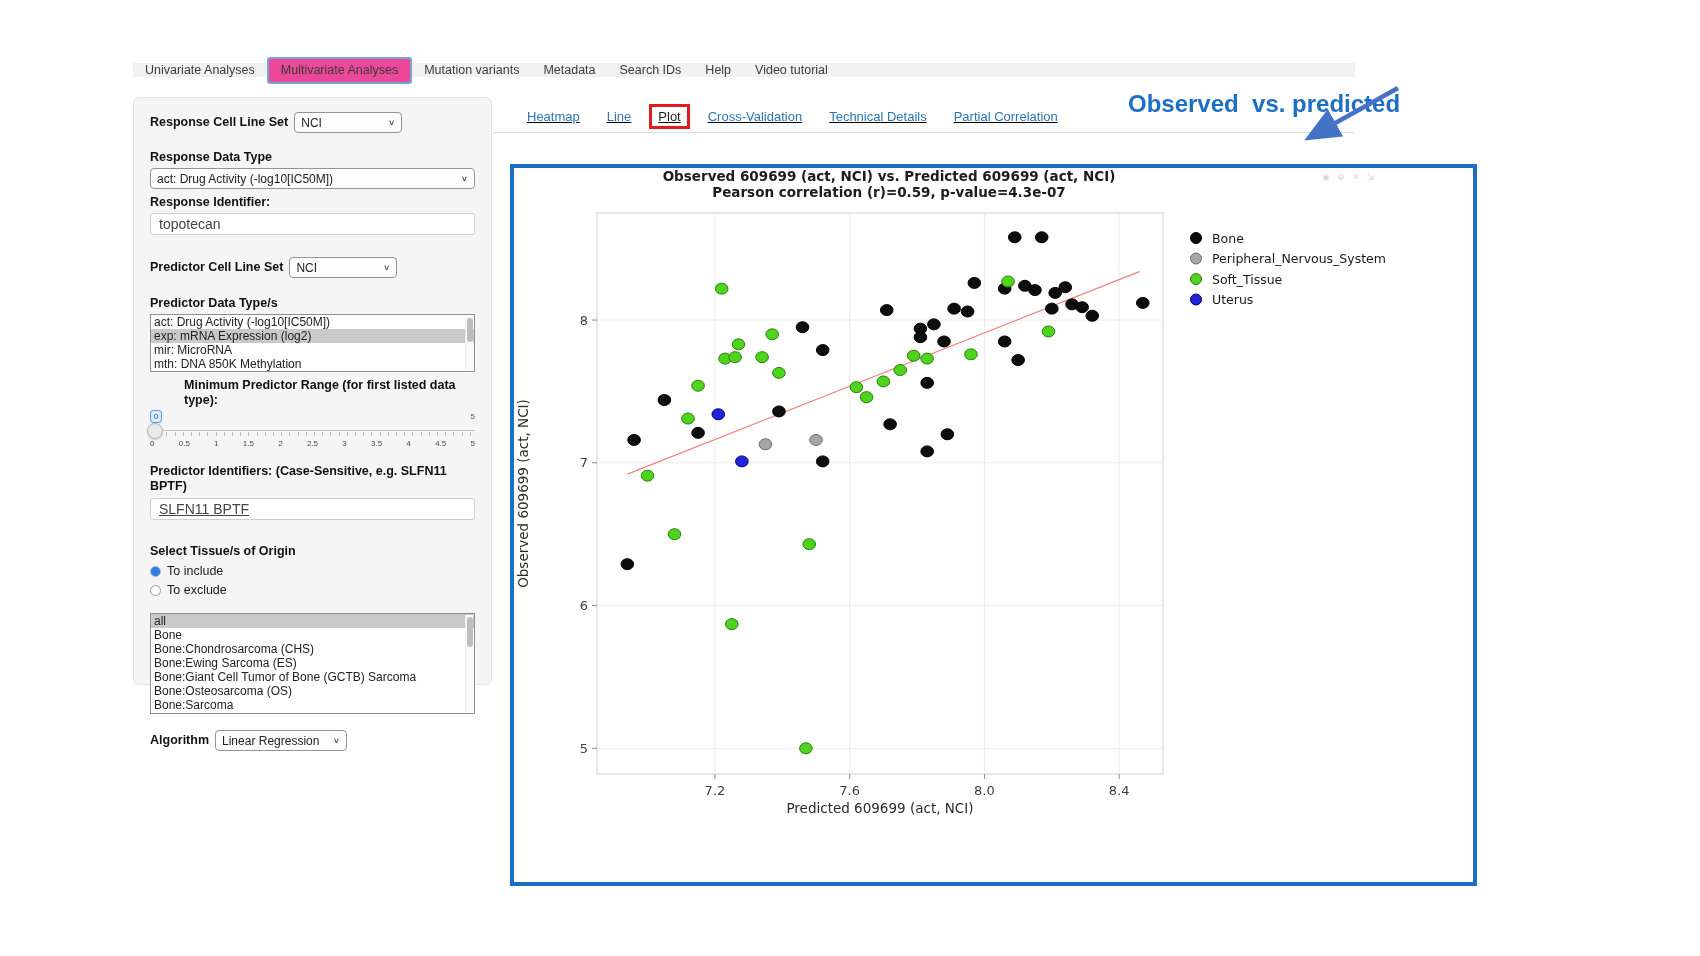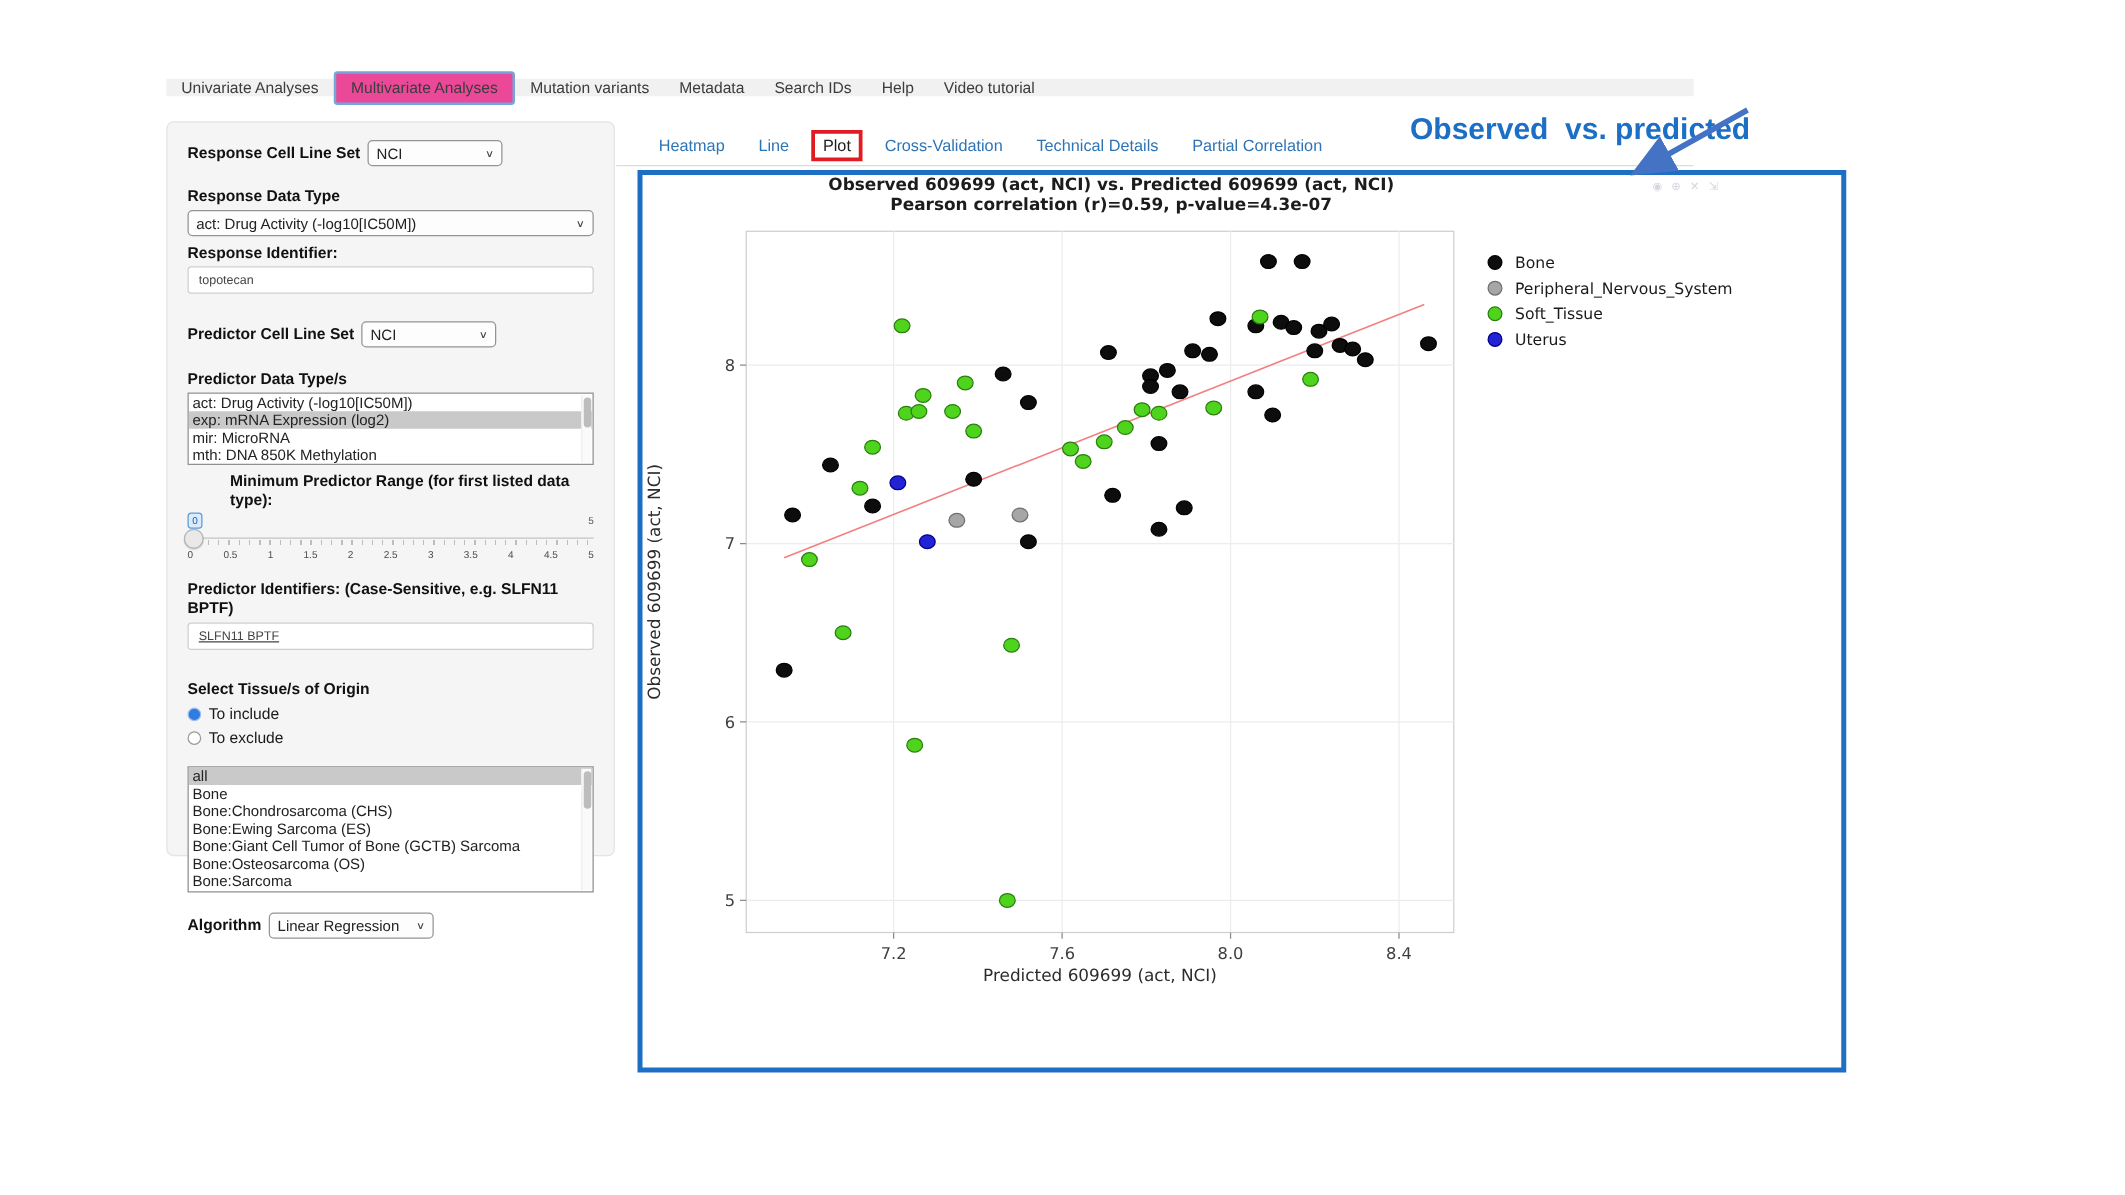--- a/index.html
+++ b/index.html
@@ -20,21 +20,21 @@
              padding:14px 16px; font-size:12.5px; color:#1a1a1a; }
   .lbl { font-weight:700; color:#111; line-height:15px; }
   .inline-row { display:flex; align-items:center; gap:6px; }
   .select { background:#fdfdfd; border:1px solid #949494; border-radius:4px; height:21px;
             display:flex; align-items:center; justify-content:space-between;
             font-size:12px; color:#222; padding:0 6px; cursor:default; }
   .select .chev { color:#444; font-size:10px; margin-left:6px; transform:scaleY(.8); }
   .select.sm { width:108px; }
   .select.full { width:100%; margin-top:3px; }
   .tinput { width:100%; height:22px; background:#fff; border:1px solid #cfcfcf; border-radius:3px;
-            font-size:10px; color:#444; display:flex; align-items:center; padding-left:8px; margin-top:3px; }
+            font-size:14px; color:#444; display:flex; align-items:center; padding-left:8px; margin-top:3px; }
   .listbox { position:relative; width:100%; background:#fff; border:1px solid #8f8f8f;
              font-size:12px; color:#222; overflow:hidden; margin-top:3px; }
   .opt { line-height:14px; padding:0 3px; white-space:nowrap; }
   .opt.sel { background:#c9c9c9; }
   .sbar { position:absolute; right:1px; top:1px; bottom:1px; width:8px; background:#fafafa; border-left:1px solid #ededed; }
   .sthumb { position:absolute; left:1px; width:6px; height:24px; background:#bdbdbd; border-radius:3px; top:2px; }
 
   
   .slider { position:relative; height:46px; margin-top:2px; }
   .sbadge { position:absolute; left:0; top:0; width:12px; height:13px; background:#dcebfb;
@@ -49,21 +49,21 @@
   .stickrow { position:absolute; left:0; right:0; top:29px; display:flex; justify-content:space-between;
               font-size:8px; color:#4a4a4a; }
 
   
   .radio-row { display:flex; align-items:center; gap:6px; margin-top:5px; }
   .radio { width:11px; height:11px; border-radius:50%; background:#fff; border:1px solid #9b9b9b; }
   .radio.checked { background:#2f7de1; border:1px solid #9cc0ea; box-shadow:inset 0 0 0 1.5px #2f7de1; }
 
   
   #maintabs { position:absolute; left:527px; top:103px; height:26px; display:flex; gap:27px;
-              align-items:center; font-size:13px; }
+              align-items:center; font-size:13px;text-decoration:underline; }
   .tab { position:relative; white-space:nowrap; cursor:default; }
   .tab .redbox { position:absolute; left:-9px; right:-9px; top:-5px; bottom:-5px; border:3px solid #e11b22; }
   #tabs-divider { position:absolute; left:493px; top:132px; width:862px; height:1px; background:#dcdcdc; }
 
   
   #bluebox { position:absolute; left:510px; top:136px; width:967px; height:722px; border:4px solid #1c6fc4; }
   .ptitle  { position:absolute; left:0; top:0;  width:750px; text-align:center;
              font-family:"DejaVu Sans", sans-serif; font-size:13.5px; font-weight:700; color:#1c1c1c; }
   .ptitle2 { position:absolute; left:0; top:16px; width:750px; text-align:center;
              font-family:"DejaVu Sans", sans-serif; font-size:13.5px; font-weight:700; color:#1c1c1c; }
@@ -189,21 +189,21 @@
   <div id="maintabs">
       <div class="tab" style="color: rgb(46, 116, 181);">Heatmap</div>
       <div class="tab" style="color: rgb(46, 116, 181);">Line</div>
       <div class="tab" style="color: rgb(30, 30, 30);">Plot<div class="redbox" style="border-color: rgb(225, 27, 34);"></div></div>
       <div class="tab" style="color: rgb(46, 116, 181);">Cross-Validation</div>
       <div class="tab" style="color: rgb(46, 116, 181);">Technical Details</div>
       <div class="tab" style="color: rgb(46, 116, 181);">Partial Correlation</div>
     </div>
   <div id="tabs-divider"></div>
 
-  <div id="bluebox" style="border-color: rgb(28, 111, 196);">
+  <div id="bluebox" style="border-color: rgb(28, 111, 196); margin-top: 28px;">
     <div class="ptitle">Observed 609699 (act, NCI) vs. Predicted 609699 (act, NCI)</div>
     <div class="ptitle2">Pearson correlation (r)=0.59, p-value=4.3e-07</div>
     <svg id="chart" width="958" height="714" viewBox="0 0 958 714">
         <rect x="83" y="45" width="566" height="561" fill="#ffffff" stroke="#cfcfcf" stroke-width="1"></rect>
         <line x1="200.91666666666686" y1="45" x2="200.91666666666686" y2="606" stroke="#ececec" stroke-width="1"></line>
         <line x1="200.91666666666686" y1="606" x2="200.91666666666686" y2="611" stroke="#8a8a8a" stroke-width="1"></line>
         <text x="200.91666666666686" y="627" text-anchor="middle" font-size="13" fill="#3f3f3f" font-family="&quot;DejaVu Sans&quot;, sans-serif">7.2</text>
         <line x1="335.67857142857144" y1="45" x2="335.67857142857144" y2="606" stroke="#ececec" stroke-width="1"></line>
         <line x1="335.67857142857144" y1="606" x2="335.67857142857144" y2="611" stroke="#8a8a8a" stroke-width="1"></line>
         <text x="335.67857142857144" y="627" text-anchor="middle" font-size="13" fill="#3f3f3f" font-family="&quot;DejaVu Sans&quot;, sans-serif">7.6</text>

